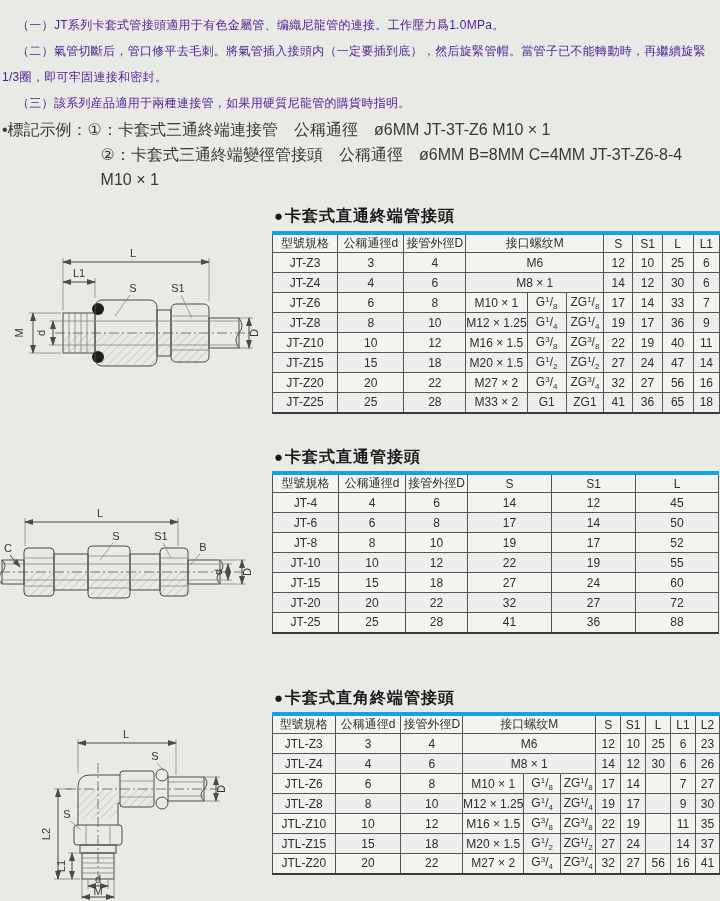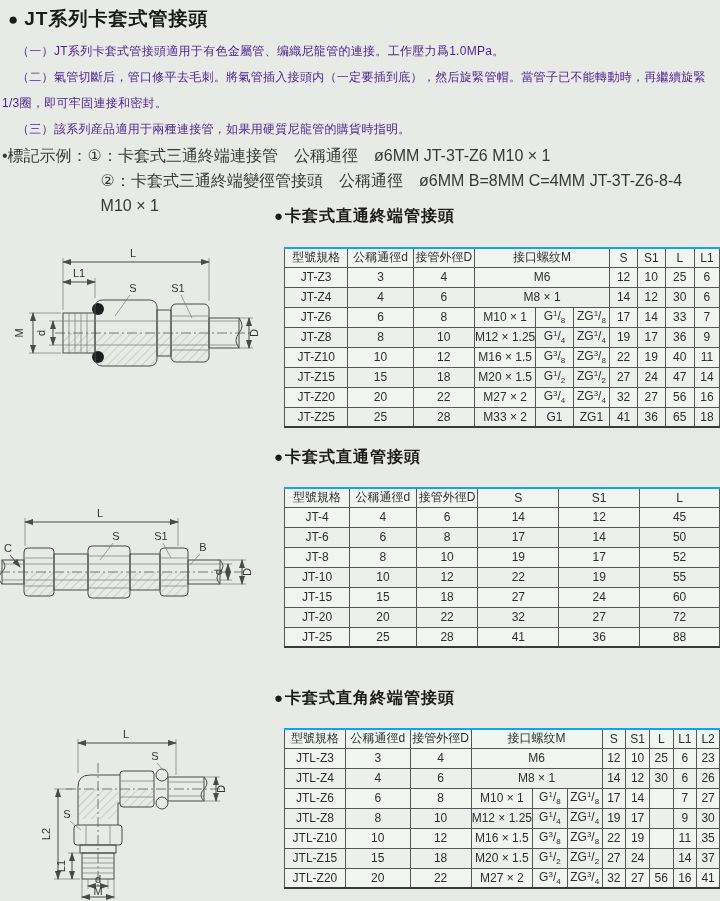--- a/index.html
+++ b/index.html
@@ -9,45 +9,42 @@
   .header{position:absolute;left:8px;top:6px;width:708px;}
   .page-title{font-size:19px;font-weight:bold;letter-spacing:1px;color:#1a1a1a;}
   .page-title .bullet{font-size:17px;margin-right:5px;}
   .notes{margin-top:6px;margin-left:-6px;}
   .note{font-size:12px;line-height:26px;text-indent:15px;color:#4c1d95;letter-spacing:0.3px;}
   .marks{display:flex;font-size:16px;color:#383838;line-height:25px;margin-left:-6px;margin-top:1px;}
   .mark-label{flex:0 0 66px;white-space:nowrap;}
   .mark-line2{padding-left:13px;}
   .section-title{position:absolute;left:274px;font-size:16px;font-weight:bold;letter-spacing:1px;color:#1a1a1a;white-space:nowrap;}
   .section-title .bullet{font-size:15px;margin-right:1px;}
-  table.spec{position:absolute;left:284px;border-collapse:collapse;table-layout:fixed;
-             border-top:2px solid #0ea5e9;border-bottom:2px solid #3a3a3a;margin-top:16px;}
+  table.spec{position:absolute;left:272px;border-collapse:collapse;table-layout:fixed;
+             border-top:4px solid #0ea5e9;border-bottom:2px solid #3a3a3a;}
   table.spec th,table.spec td{border:1px solid #555;text-align:center;vertical-align:middle;
              font-size:12px;font-weight:normal;color:#2e2e2e;padding:0;white-space:nowrap;overflow:hidden;
              background:#f2f4f0;}
   table.spec th{height:19px;}
   table.spec td{height:20px;}
   table.spec tbody tr:nth-child(even) td{background:#ecefec;}
   table.spec sup{font-size:8px;vertical-align:4px;}
   table.spec sub{font-size:8px;vertical-align:-3px;}
   svg.drawing{position:absolute;}
   svg.drawing text{font-size:11px;fill:#333;}
   .dline{stroke:#4a4a4a;stroke-width:1;fill:none;}
   .thin{stroke:#7a7a7a;stroke-width:0.7;fill:none;}
   .cline{stroke:#5a5a5a;stroke-width:0.8;fill:none;stroke-dasharray:10 3 2 3;}
 </style>
 </head>
 <body>
 
 <div class="page">
 
   <div class="header">
-    <div class="page-title">
-      <span class="bullet">●</span><span>JT系列卡套式管接頭</span>
-    </div>
     <div class="notes">
       <p class="note">（一）JT系列卡套式管接頭適用于有色金屬管、编織尼龍管的連接。工作壓力爲1.0MPa。</p>
       <p class="note">（二）氣管切斷后，管口修平去毛刺。將氣管插入接頭内（一定要插到底），然后旋緊管帽。當管子已不能轉動時，再繼續旋緊1/3圈，即可牢固連接和密封。</p>
       <p class="note">（三）該系列産品適用于兩種連接管，如果用硬質尼龍管的購貨時指明。</p>
     </div>
     <div class="marks">
       <span class="mark-label">•標記示例：</span>
       <div>
         <div class="mark-line1">①：卡套式三通終端連接管　公稱通徑　ø6MM JT-3T-Z6 M10 × 1</div>
         <div class="mark-line2">②：卡套式三通終端變徑管接頭　公稱通徑　ø6MM B=8MM C=4MM JT-3T-Z6-8-4 M10 × 1</div>

